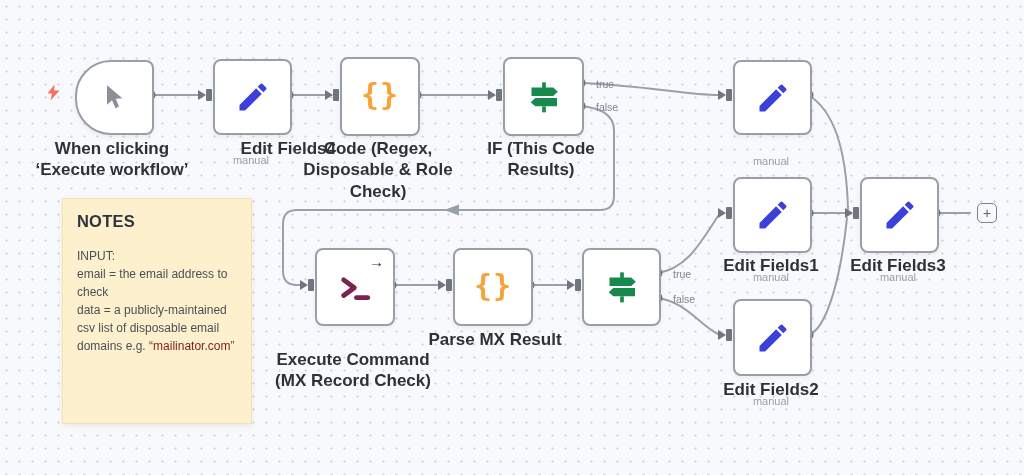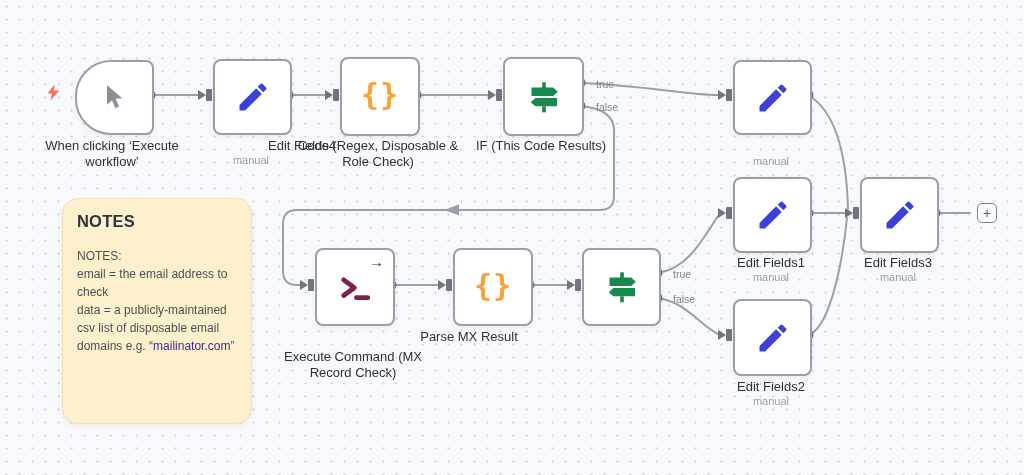--- a/index.html
+++ b/index.html
@@ -12,49 +12,49 @@
   }
   svg.wires{position:absolute;left:0;top:0;pointer-events:none;}
   .node{
     position:absolute;background:#ffffff;border:2px solid #9a9ea6;border-radius:8px;
     box-shadow:0 2px 5px rgba(60,64,80,.07);
     display:flex;align-items:center;justify-content:center;
   }
   .node.trigger{border-radius:36px 8px 8px 36px;}
   .node-label{
     position:absolute;width:170px;text-align:center;
-    font-size:13px;font-weight:400;color:#2e3138;line-height:1.25;
+    font-size:17px;font-weight:700;color:#2e3138;line-height:1.25;
   }
   .node-sub{
     position:absolute;width:170px;text-align:center;
     font-size:11px;font-weight:400;color:#9ba1a9;
   }
   .branch-label{
     position:absolute;font-size:10.5px;color:#7f8590;line-height:1;margin-left:8px;
   }
   .braces{font-weight:bold;font-size:30px;color:#f8a33a;letter-spacing:1px;
     font-family:"DejaVu Sans Mono",monospace;transform:translateY(-2px);}
   .exec-arrow{position:absolute;top:4px;right:9px;font-size:15px;color:#1f2227;line-height:1;}
   .plus-btn{
     position:absolute;left:977px;top:203px;width:20px;height:20px;box-sizing:border-box;
     background:#f8f9fc;border:1.6px solid #7c818c;border-radius:5px;
     display:flex;align-items:center;justify-content:center;
     font-size:14px;color:#5d626c;line-height:1;
   }
   .bolt{position:absolute;left:46px;top:84px;}
   .sticky{
     position:absolute;left:62px;top:198px;width:190px;height:226px;box-sizing:border-box;
-    background:#fdf0cd;border:1px solid #f1e1b5;border-radius:16px;
+    background:#fdf0cd;border:1px solid #f1e1b5;border-radius:0;
     box-shadow:0 2px 5px rgba(120,100,40,.10);
     padding:13px 14px;
   }
   .sticky h3{margin:0 0 14px 0;font-size:16.5px;font-weight:700;color:#2f3440;letter-spacing:.2px;}
   .sticky p{margin:0;font-size:12px;color:#4c4f57;line-height:1.5;}
   .sticky p.gap{margin-top:16px;}
-  .sticky .note-link{color:#4c1d95;margin-top:40px;}
+  .sticky .note-link{color:#7f1d1d;margin-top:40px;}
 </style>
 </head>
 <body>
 
 <div id="canvas">
 
   <svg class="wires" width="1024" height="475" viewBox="0 0 1024 475">
     <g stroke="#9aa0aa" stroke-width="2" fill="none" stroke-linecap="round">
       <path d="M150,95 H198"></path>
       <path d="M288,95 H325"></path>
@@ -209,37 +209,37 @@
         <path d="M4 7 L11.5 12.5 L4 18"></path>
         <path d="M13 19.5 H21"></path>
       </g>
     </svg>
   </div>
   <div class="node-label" style="left:268px;top:329px;margin-top:20px;">Execute Command (MX Record Check)</div>
 
   <div class="node" style="left:453px;top:248px;width:76px;height:74px;">
     <span class="braces">{}</span>
   </div>
-  <div class="node-label" style="left:384px;top:329px;">Parse MX Result</div>
+  <div class="node-label" style="left:410px;top:329px;">Parse MX Result</div>
 
   <div class="node" style="left:582px;top:248px;width:75px;height:74px;">
     <svg width="40" height="40" viewBox="0 0 24 24">
       <g fill="#17894c">
         <rect x="10.9" y="3.2" width="2.2" height="3.5"></rect>
         <polygon points="4.5,6.3 17.5,6.3 20.3,8.9 17.5,11.4 4.5,11.4"></polygon>
         <polygon points="19.8,12.6 6.8,12.6 4,15.1 6.8,17.6 19.8,17.6"></polygon>
         <rect x="10.9" y="17.6" width="2.2" height="3.6"></rect>
       </g>
     </svg>
   </div>
   <span class="branch-label" style="left:665px;top:269px;">true</span>
   <span class="branch-label" style="left:665px;top:294px;">false</span>
 
   <div class="plus-btn">+</div>
 
   <div class="sticky">
     <h3>NOTES</h3>
-    <p class="gap">NOTES:</p>
+    <p class="gap">INPUT:</p>
     <p>email = the email address to check</p>
     <p><span>data = a publicly-maintained csv list of disposable email domains e.g. “</span><span class="note-link">mailinator.com</span><span>”</span></p>
   </div>
 
 </div>
 
 </body></html>

